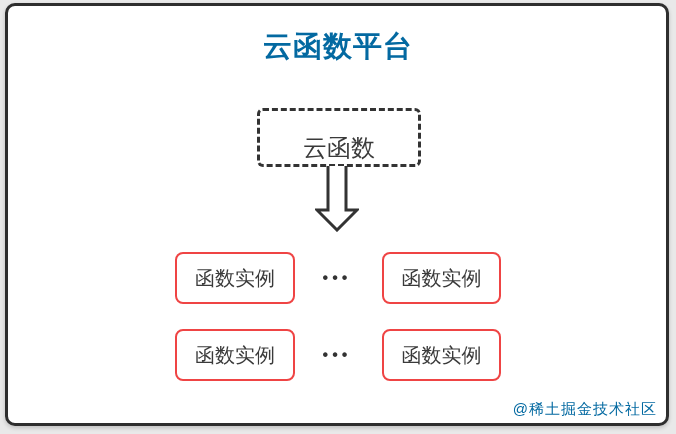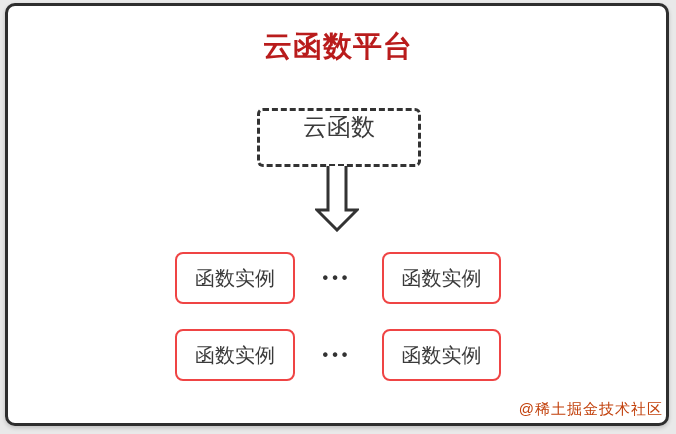--- a/index.html
+++ b/index.html
@@ -28,35 +28,35 @@
   }
   .diagram-title {
     position: absolute;
     left: 0;
     right: 0;
     top: 29px;
     text-align: center;
     font-size: 29px;
     line-height: 34px;
     font-weight: bold;
-    color: #b91c1c;
+    color: #0369a1;
     letter-spacing: 1px;
   }
   .cloud-node {
     position: absolute;
     left: 257px;
     top: 108px;
     width: 164px;
     height: 59px;
     box-sizing: border-box;
     border: 3px dashed #333333;
     border-radius: 6px;
     background: #ffffff;
     display: flex;
-    align-items: flex-start;
+    align-items: flex-end;
     justify-content: center;
   }
   .cloud-node .label {
     font-size: 24px;
     color: #3a3a3a;
   }
   .down-arrow {
     position: absolute;
     left: 315px;
     top: 166px;
@@ -91,24 +91,24 @@
     font-size: 16px;
     font-weight: bold;
     letter-spacing: 4px;
     color: #333333;
     line-height: 16px;
   }
   .dots-r1 { top: 270px; }
   .dots-r2 { top: 347px; }
   .watermark {
     position: absolute;
-    right: 13px;
+    right: 19px;
     top: 400px;
     font-size: 15px;
-    color: #c2410c;
+    color: #0369a1;
     letter-spacing: 1px;
   }
 </style>
 </head>
 <body>
 
 <div class="canvas">
   <div class="frame"></div>
 
   <div class="diagram-title">云函数平台</div>

